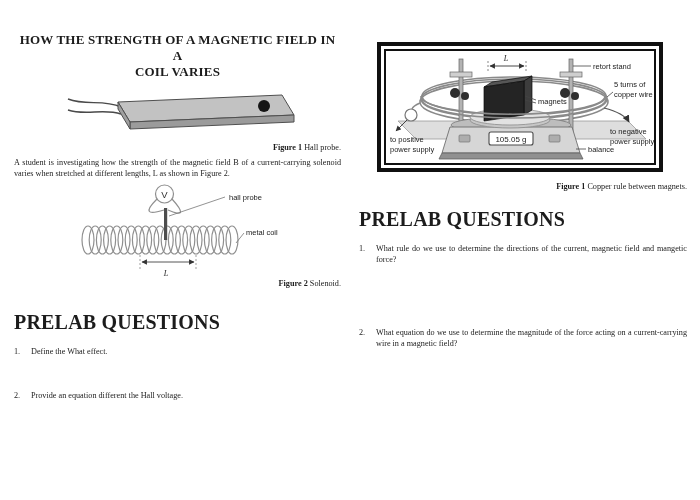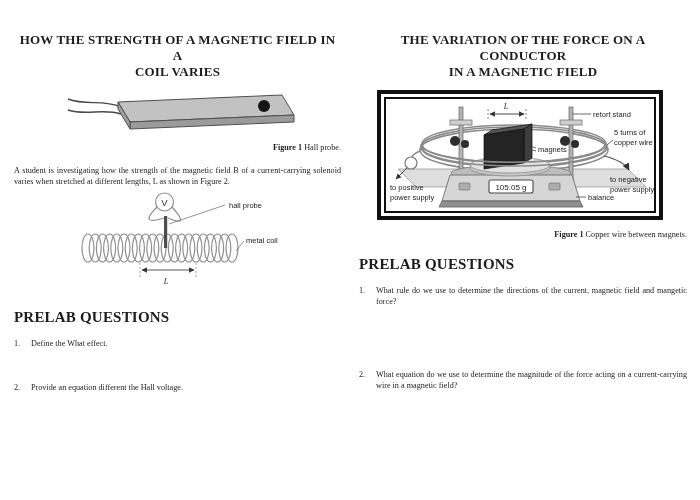--- a/index.html
+++ b/index.html
@@ -16,21 +16,21 @@
   }
   .para{
     font-size:8.2px;line-height:11px;text-align:justify;margin:18px 0 0 0;
   }
   .fig-block{margin-top:12px;text-align:center;line-height:0;}
   .caption{
     font-size:8.2px;text-align:right;margin:3px 0 0 0;line-height:10px;
   }
   .caption .b{font-weight:bold;}
   .prelab{
-    font-size:15px;font-weight:bold;margin:22px 0 0 0;letter-spacing:.2px;
+    font-size:20px;font-weight:bold;margin:22px 0 0 0;letter-spacing:.2px;
   }
   .q{display:flex;font-size:8.2px;line-height:11px;margin-top:12px;}
   .q .qnum{width:10px;flex:0 0 auto;}
   .q .qtext{margin-left:7px;flex:1;text-align:justify;}
   .q.gap-left2{margin-top:33px;}
   .q.gap-right2{margin-top:62px;}
   .fig-frame{
     margin:10px 0 0 18px;width:272px;border:4px solid #101010;
     padding:3px;background:#ffffff;
   }
@@ -56,21 +56,21 @@
       <polygon points="60,10 224,3 236,23 72,30" fill="#c2c2c2" stroke="#4f4f4f" stroke-width="1"></polygon>
       <polygon points="72,30 236,23 236,30 72,37" fill="#9b9b9b" stroke="#4f4f4f" stroke-width="1"></polygon>
       <polygon points="60,10 72,30 72,37 60,17" fill="#a0a0a0" stroke="#4f4f4f" stroke-width="1"></polygon>
       <circle cx="206" cy="14" r="6" fill="#151515"></circle>
     </svg>
   </div>
   <p class="caption">
     <span class="b">Figure 1</span><span> Hall probe.</span>
   </p>
 
-  <p class="para" style="margin-top:12px">
+  <p class="para" style="margin-top:4px">
     <span>A student is investigating how the strength of the magnetic field B of a current-carrying solenoid varies when stretched at different lengths, L as shown in </span><span class="caption b" style="font-size:8.2px">Figure 2</span><span>.</span>
   </p>
 
   <div class="fig-block" style="margin-top:4px">
     <svg width="300" height="96" viewBox="0 0 300 96">
       <defs>
         <marker id="dimArr" markerWidth="7" markerHeight="7" refX="5.5" refY="3" orient="auto-start-reverse">
           <path d="M0,0 L6,3 L0,6 z" fill="#333"></path>
         </marker>
       </defs>
@@ -110,37 +110,36 @@
       <text x="201" y="17" class="lbl">hall probe</text>
       <line x1="208" y1="60" x2="216" y2="50" stroke="#777" stroke-width="0.8"></line>
       <text x="218" y="52" class="lbl">metal coil</text>
 
       <line x1="112" y1="72" x2="112" y2="86" stroke="#777" stroke-width="0.7" stroke-dasharray="2,2"></line>
       <line x1="168" y1="72" x2="168" y2="86" stroke="#777" stroke-width="0.7" stroke-dasharray="2,2"></line>
       <line x1="114" y1="79" x2="166" y2="79" stroke="#444" stroke-width="0.9" marker-start="url(#dimArr)" marker-end="url(#dimArr)"></line>
       <text x="138" y="93" text-anchor="middle" class="dimL">L</text>
     </svg>
   </div>
+  <p class="caption" style="margin-top:0">
+    <span class="b">Figure 2</span><span> Solenoid.</span>
+  </p>
 
   <h2 class="prelab">PRELAB QUESTIONS</h2>
   <div class="q">
     <span class="qnum">1.</span>
     <span class="qtext">Define the What effect.</span>
   </div>
   <div class="q gap-left2">
     <span class="qnum">2.</span>
     <span class="qtext">Provide an equation different the Hall voltage.</span>
   </div>
 </div>
 
 <div class="col col-right">
-  <h1 class="doc-title">
-    <span>THE VARIATION OF THE FORCE ON A CONDUCTOR</span><br>
-    <span>IN A MAGNETIC FIELD</span>
-  </h1>
 
 
   <div class="fig-frame">
     <div class="fig-frame-inner">
       <svg width="272" height="112" viewBox="0 0 272 112">
         <defs>
           <marker id="arr" markerWidth="7" markerHeight="7" refX="5.5" refY="3" orient="auto-start-reverse">
             <path d="M0,0 L6,3 L0,6 z" fill="#333"></path>
           </marker>
         </defs>
@@ -212,21 +211,21 @@
         <text x="228" y="46" class="lbl">copper wire</text>
         <line x1="139" y1="45" x2="150" y2="49" stroke="#444" stroke-width="0.8"></line>
         <line x1="139" y1="49" x2="150" y2="52" stroke="#444" stroke-width="0.8"></line>
         <text x="152" y="53" class="lbl">magnets</text>
         <line x1="190" y1="98" x2="200" y2="98" stroke="#444" stroke-width="0.8"></line>
         <text x="202" y="101" class="lbl">balance</text>
       </svg>
     </div>
   </div>
   <p class="caption" style="margin-top:10px">
-    <span class="b">Figure 1</span><span> Copper wire between magnets.</span>
+    <span class="b">Figure 1</span><span> Copper rule between magnets.</span>
   </p>
 
   <h2 class="prelab" style="margin-top:16px">PRELAB QUESTIONS</h2>
   <div class="q">
     <span class="qnum">1.</span>
     <span class="qtext">What rule do we use to determine the directions of the current, magnetic field and mangetic force?</span>
   </div>
   <div class="q gap-right2">
     <span class="qnum">2.</span>
     <span class="qtext">What equation do we use to determine the magnitude of the force acting on a current-carrying wire in a magnetic field?</span>

